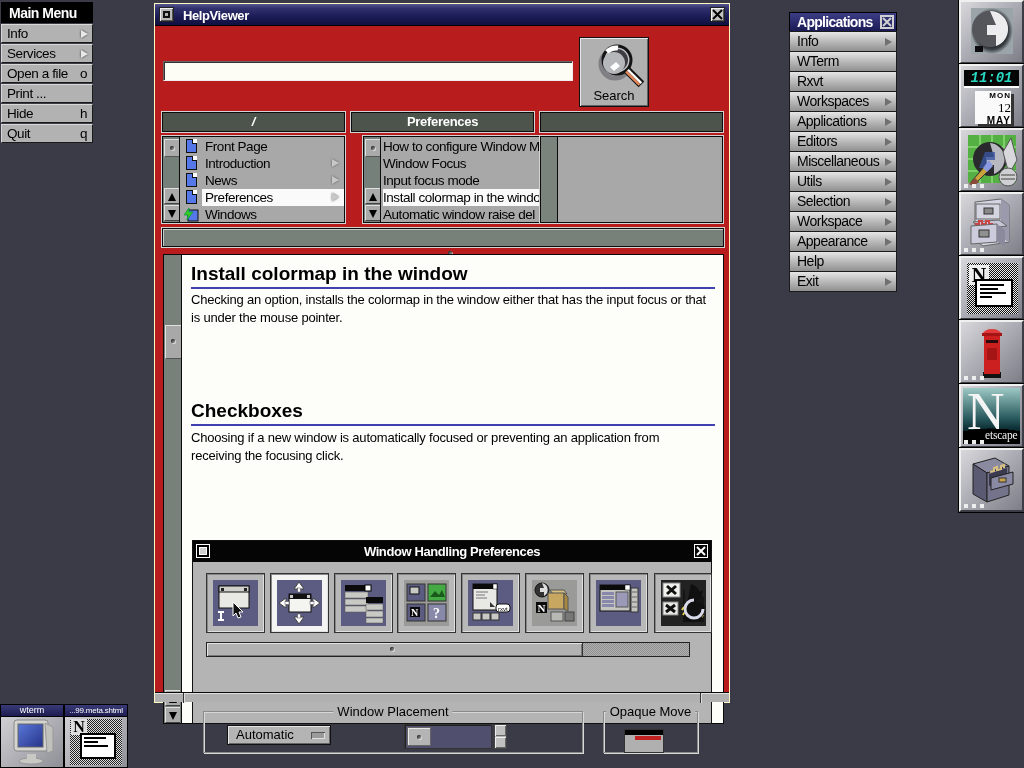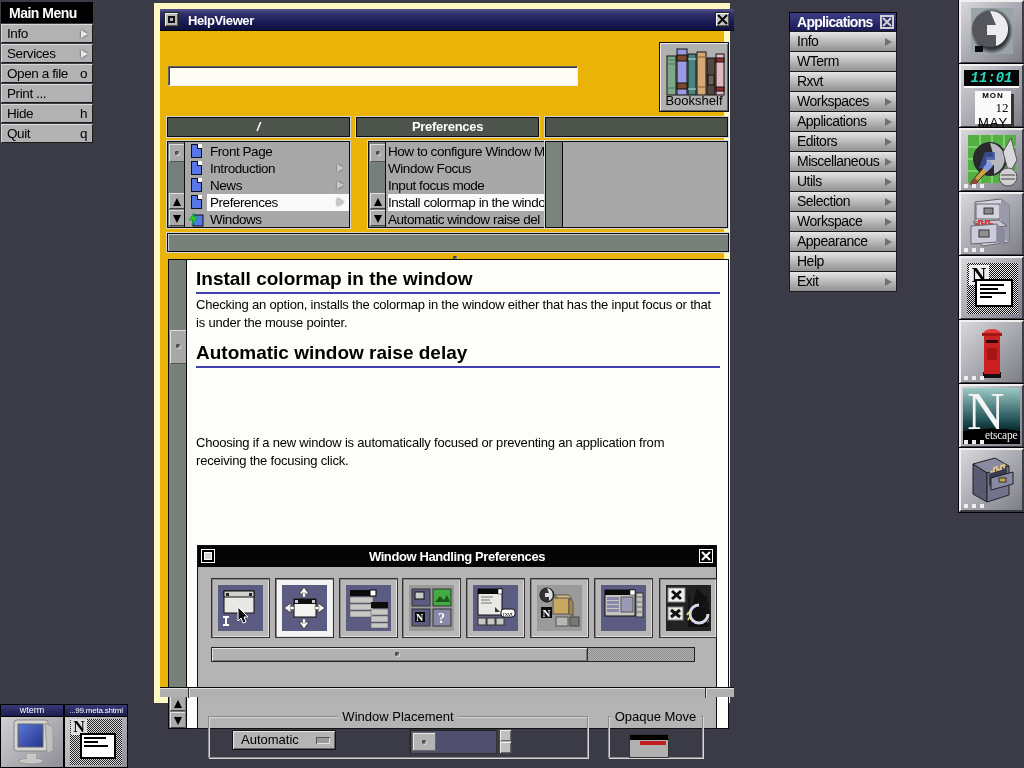--- a/index.html
+++ b/index.html
@@ -7,21 +7,21 @@
 .abs{position:absolute;}
 
 
 #mainmenu{left:1px;top:2px;width:92px;}
 #mainmenu .title{height:21px;background:#000;color:#fff;font-weight:bold;font-size:14px;letter-spacing:-0.5px;line-height:21px;padding-left:7px;border:1px solid #000;}
 .mitem{height:19px;margin-top:1px;background:#b2b2b2;border:1px solid #1a1a1a;border-top-color:#d8d8d8;border-left-color:#d8d8d8;color:#000;font-size:13.5px;letter-spacing:-0.4px;line-height:17px;padding-left:5px;position:relative;}
 .mitem .key{position:absolute;right:5px;top:0;}
 .arrw{position:absolute;right:4px;top:5px;width:0;height:0;border-left:7px solid #e8e8e8;border-top:4px solid transparent;border-bottom:4px solid transparent;filter:drop-shadow(0 0 1px #333);}
 
 
-#hv{left:154px;top:3px;width:576px;height:700px;background:#eab308;border:6px solid #fef9c3;}
+#hv{left:154px;top:3px;width:576px;height:700px;background:#b91c1c;border:1px solid #fef9c3;}
 #hv .tbar{position:absolute;left:0;top:0;width:574px;height:22px;background:linear-gradient(180deg,#56568f 0%,#32326e 20%,#1e1e5a 55%,#0f0f40 100%);border-bottom:1px solid #000;}
 #hv .tbar .txt{position:absolute;left:28px;top:4px;color:#fff;font-weight:bold;font-size:13px;letter-spacing:-0.4px;}
 .minibtn{position:absolute;left:4px;top:3px;width:15px;height:15px;background:#b8b8b8;border:1px solid #222;box-shadow:inset 1px 1px 0 #f0f0f0, inset -1px -1px 0 #555;}
 .minibtn b{position:absolute;left:3px;top:3px;width:7px;height:7px;background:#b0b0b0;border:2px solid #111;}
 .closebtn{position:absolute;right:4px;top:3px;width:15px;height:15px;background:#c4c4c4;border:1px solid #222;box-shadow:inset 1px 1px 0 #f4f4f4, inset -1px -1px 0 #555;color:#000;font-weight:bold;font-size:13px;line-height:13px;text-align:center;}
 
 
 #sfield{left:8px;top:57px;width:410px;height:20px;background:#fdfdf5;border:1px solid #666;border-bottom-color:#eee;border-right-color:#eee;box-shadow:inset 1px 1px 0 #333;}
 .bigbtn{background:#b0b0b0;border:1px solid #111;box-shadow:inset 1px 1px 0 #e8e8e8, inset -1px -1px 0 #606060;text-align:center;color:#000;font-size:13px;}
 #searchbtn{left:424px;top:33px;width:70px;height:70px;}
@@ -109,40 +109,35 @@
   <div class="tbar">
     <span class="minibtn">
         <b></b>
       </span>
     <span class="txt">HelpViewer</span>
     <span class="closebtn"><svg width="13" height="13">
           <path d="M2 2 L11 11 M11 2 L2 11" stroke="#000" stroke-width="2"></path>
         </svg></span>
   </div>
   <div class="abs" id="sfield"></div>
-  <div class="abs bigbtn" id="bookbtn">
-    <svg width="62" height="52" style="position:absolute;left:4px;top:2px" viewBox="0 0 62 52">
-      <g stroke="#111" stroke-width="1">
-        <rect x="3" y="11" width="9" height="39" fill="#7fa888"></rect>
-        <path d="M3 15 h9 M3 19 h9 M3 43 h9" stroke="#4a7a56"></path>
-        <rect x="13" y="4" width="10" height="46" fill="#9a9ae0"></rect>
-        <rect x="13" y="10" width="10" height="6" fill="#7a4a2a"></rect>
-        <rect x="13" y="38" width="10" height="6" fill="#7a4a2a"></rect>
-        <rect x="24" y="9" width="8" height="41" fill="#49857c"></rect>
-        <path d="M24 14 h8 M24 44 h8" stroke="#b8e0d8"></path>
-        <rect x="33" y="7" width="9" height="43" fill="#d8a874"></rect>
-        <path d="M33 12 h9 M33 42 h9" stroke="#8a5a34"></path>
-        <rect x="43" y="13" width="8" height="37" fill="#564640"></rect>
-        <rect x="44" y="30" width="6" height="10" fill="#746058"></rect>
-        <rect x="52" y="9" width="8" height="41" fill="#e0b8be"></rect>
-        <rect x="52" y="13" width="8" height="4" fill="#9a2a2a"></rect>
-        <rect x="52" y="42" width="8" height="4" fill="#9a2a2a"></rect>
+  <div class="abs bigbtn" id="searchbtn">
+    <svg width="60" height="52" style="position:absolute;left:5px;top:2px" viewBox="0 0 60 52">
+      <circle cx="30" cy="24" r="14" fill="none" stroke="#808084" stroke-width="5"></circle>
+      <circle cx="32" cy="20" r="14" fill="#c2c3c7" stroke="#141414" stroke-width="3"></circle>
+      <circle cx="32" cy="20" r="11" fill="#3d3d41"></circle>
+      <circle cx="29" cy="23" r="11" fill="#b6b7bb"></circle>
+      <path d="M22 12 A13 13 0 0 1 33 8" stroke="#fdfdfd" stroke-width="5" fill="none"></path>
+      <path d="M25 27 l6 -5 4 4 -6 5z" fill="#fdfdfd"></path>
+      <g transform="rotate(45 43 31)">
+        <rect x="41" y="27" width="21" height="8" fill="#141414"></rect>
+        <rect x="42" y="29" width="19" height="2.4" fill="#ffffff"></rect>
+        <rect x="42" y="31.4" width="19" height="2.6" fill="#e0885c"></rect>
       </g>
     </svg>
-    <span class="blabel">Bookshelf</span>
+    <span class="blabel">Search</span>
   </div>
 
   <div class="abs chead" style="left:7px;"><i>/</i></div>
   <div class="abs chead" style="left:196px;">Preferences</div>
   <div class="abs chead" style="left:385px;"></div>
 
   <div class="abs clist" style="left:7px;">
     <div class="sstrip">
       <div class="sknob">
           <span class="dimple" style="left:5px;top:6px"></span>
@@ -206,21 +201,21 @@
   <div class="abs" id="cbox">
     <div id="cstrip">
       <div id="cknob" style="position:absolute;left:1px;top:70px;width:16px;height:34px;background:#a8a8a8;border-top:1px solid #e0e0e0;border-left:1px solid #e0e0e0;border-bottom:1px solid #555;">
           <span class="dimple" style="left:5px;top:13px"></span>
         </div>
       <div class="sarr up" style="top:435px"></div>
       <div class="sarr dn" style="top:452px"></div>
     </div>
     <div class="h1" style="top:8px">Install colormap in the window</div>
     <div class="para" style="top:36px">Checking an option, installs the colormap in the window either that has the input focus or that<br>is under the mouse pointer.</div>
-    <div class="h1" style="top:82px">Automatic window raise delay</div>
+    <div class="h1" style="top:145px">Checkboxes</div>
     <div class="para" style="top:174px">Choosing if a new window is automatically focused or preventing an application from<br>receiving the focusing click.</div>
 
     <div id="shot">
       <div class="stbar">Window Handling Preferences</div>
       <span class="sbtn">
           <b></b>
         </span>
       <span class="sx"><svg width="12" height="12">
             <path d="M2 2 L10 10 M10 2 L2 10" stroke="#fff" stroke-width="2"></path>
           </svg></span>
@@ -394,24 +389,24 @@
         </radialGradient>
       </defs>
     <rect x="10" y="6" width="42" height="46" fill="url(#glw)"></rect>
     <circle cx="29" cy="27" r="18" fill="#55555c"></circle>
     <path d="M29 9 a18 18 0 0 1 6 35 l0 -11 -9 0 0 -10 9 0 z" fill="#ececee"></path>
     <path d="M14 44 l8 0 0 6 -8 0z" fill="#0c0c10"></path>
   </svg>
 </div>
 <div class="dtile" style="top:64px">
   <div style="position:absolute;left:3px;top:4px;width:55px;height:18px;background:#050505;border-bottom:2px solid #fff;color:#28d8c0;font-family:'Liberation Mono',monospace;font-style:italic;font-weight:bold;font-size:14px;text-align:center;line-height:17px;">11:01</div>
-  <div style="position:absolute;left:14px;top:25px;width:36px;height:33px;background:#fafafa;box-shadow:3px 3px 0 #333;text-align:center;">
+  <div style="position:absolute;left:14px;top:25px;width:36px;height:33px;background:#fafafa;box-shadow:3px 3px 0 #333;text-align:right;">
     <div style="font-size:8px;font-weight:bold;letter-spacing:1px;">MON</div>
     <div style="font-size:13px;font-family:'Liberation Serif',serif;line-height:15px;margin-left:18px;">12</div>
-    <div style="font-size:13px;font-weight:normal;letter-spacing:1px;">MAY</div>
+    <div style="font-size:10px;font-weight:bold;letter-spacing:1px;">MAY</div>
   </div>
 </div>
 <div class="dtile" style="top:128px">
   <svg width="60" height="60" viewBox="0 0 60 60" style="position:absolute;left:0;top:0">
     <rect x="7" y="5" width="48" height="48" fill="#55b044"></rect>
     <path d="M7 17 h48 M7 29 h48 M7 41 h48 M19 5 v48 M31 5 v48 M43 5 v48" stroke="#7ed06a" stroke-width="2"></path>
     <circle cx="29" cy="29" r="17" fill="#2a2a2e"></circle>
     <path d="M29 13 a16 16 0 0 1 4 31 l0 -9 -8 0 0 -8 8 0 z" fill="#b8b8c0"></path>
     <path d="M24 22 l10 0 0 8 -8 0 0 8 -8 0 z" fill="#3a55a0" opacity="0.8"></path>
     <path d="M10 52 L24 36 l4 4 -14 14 z" fill="#caa43a" stroke="#333"></path>

